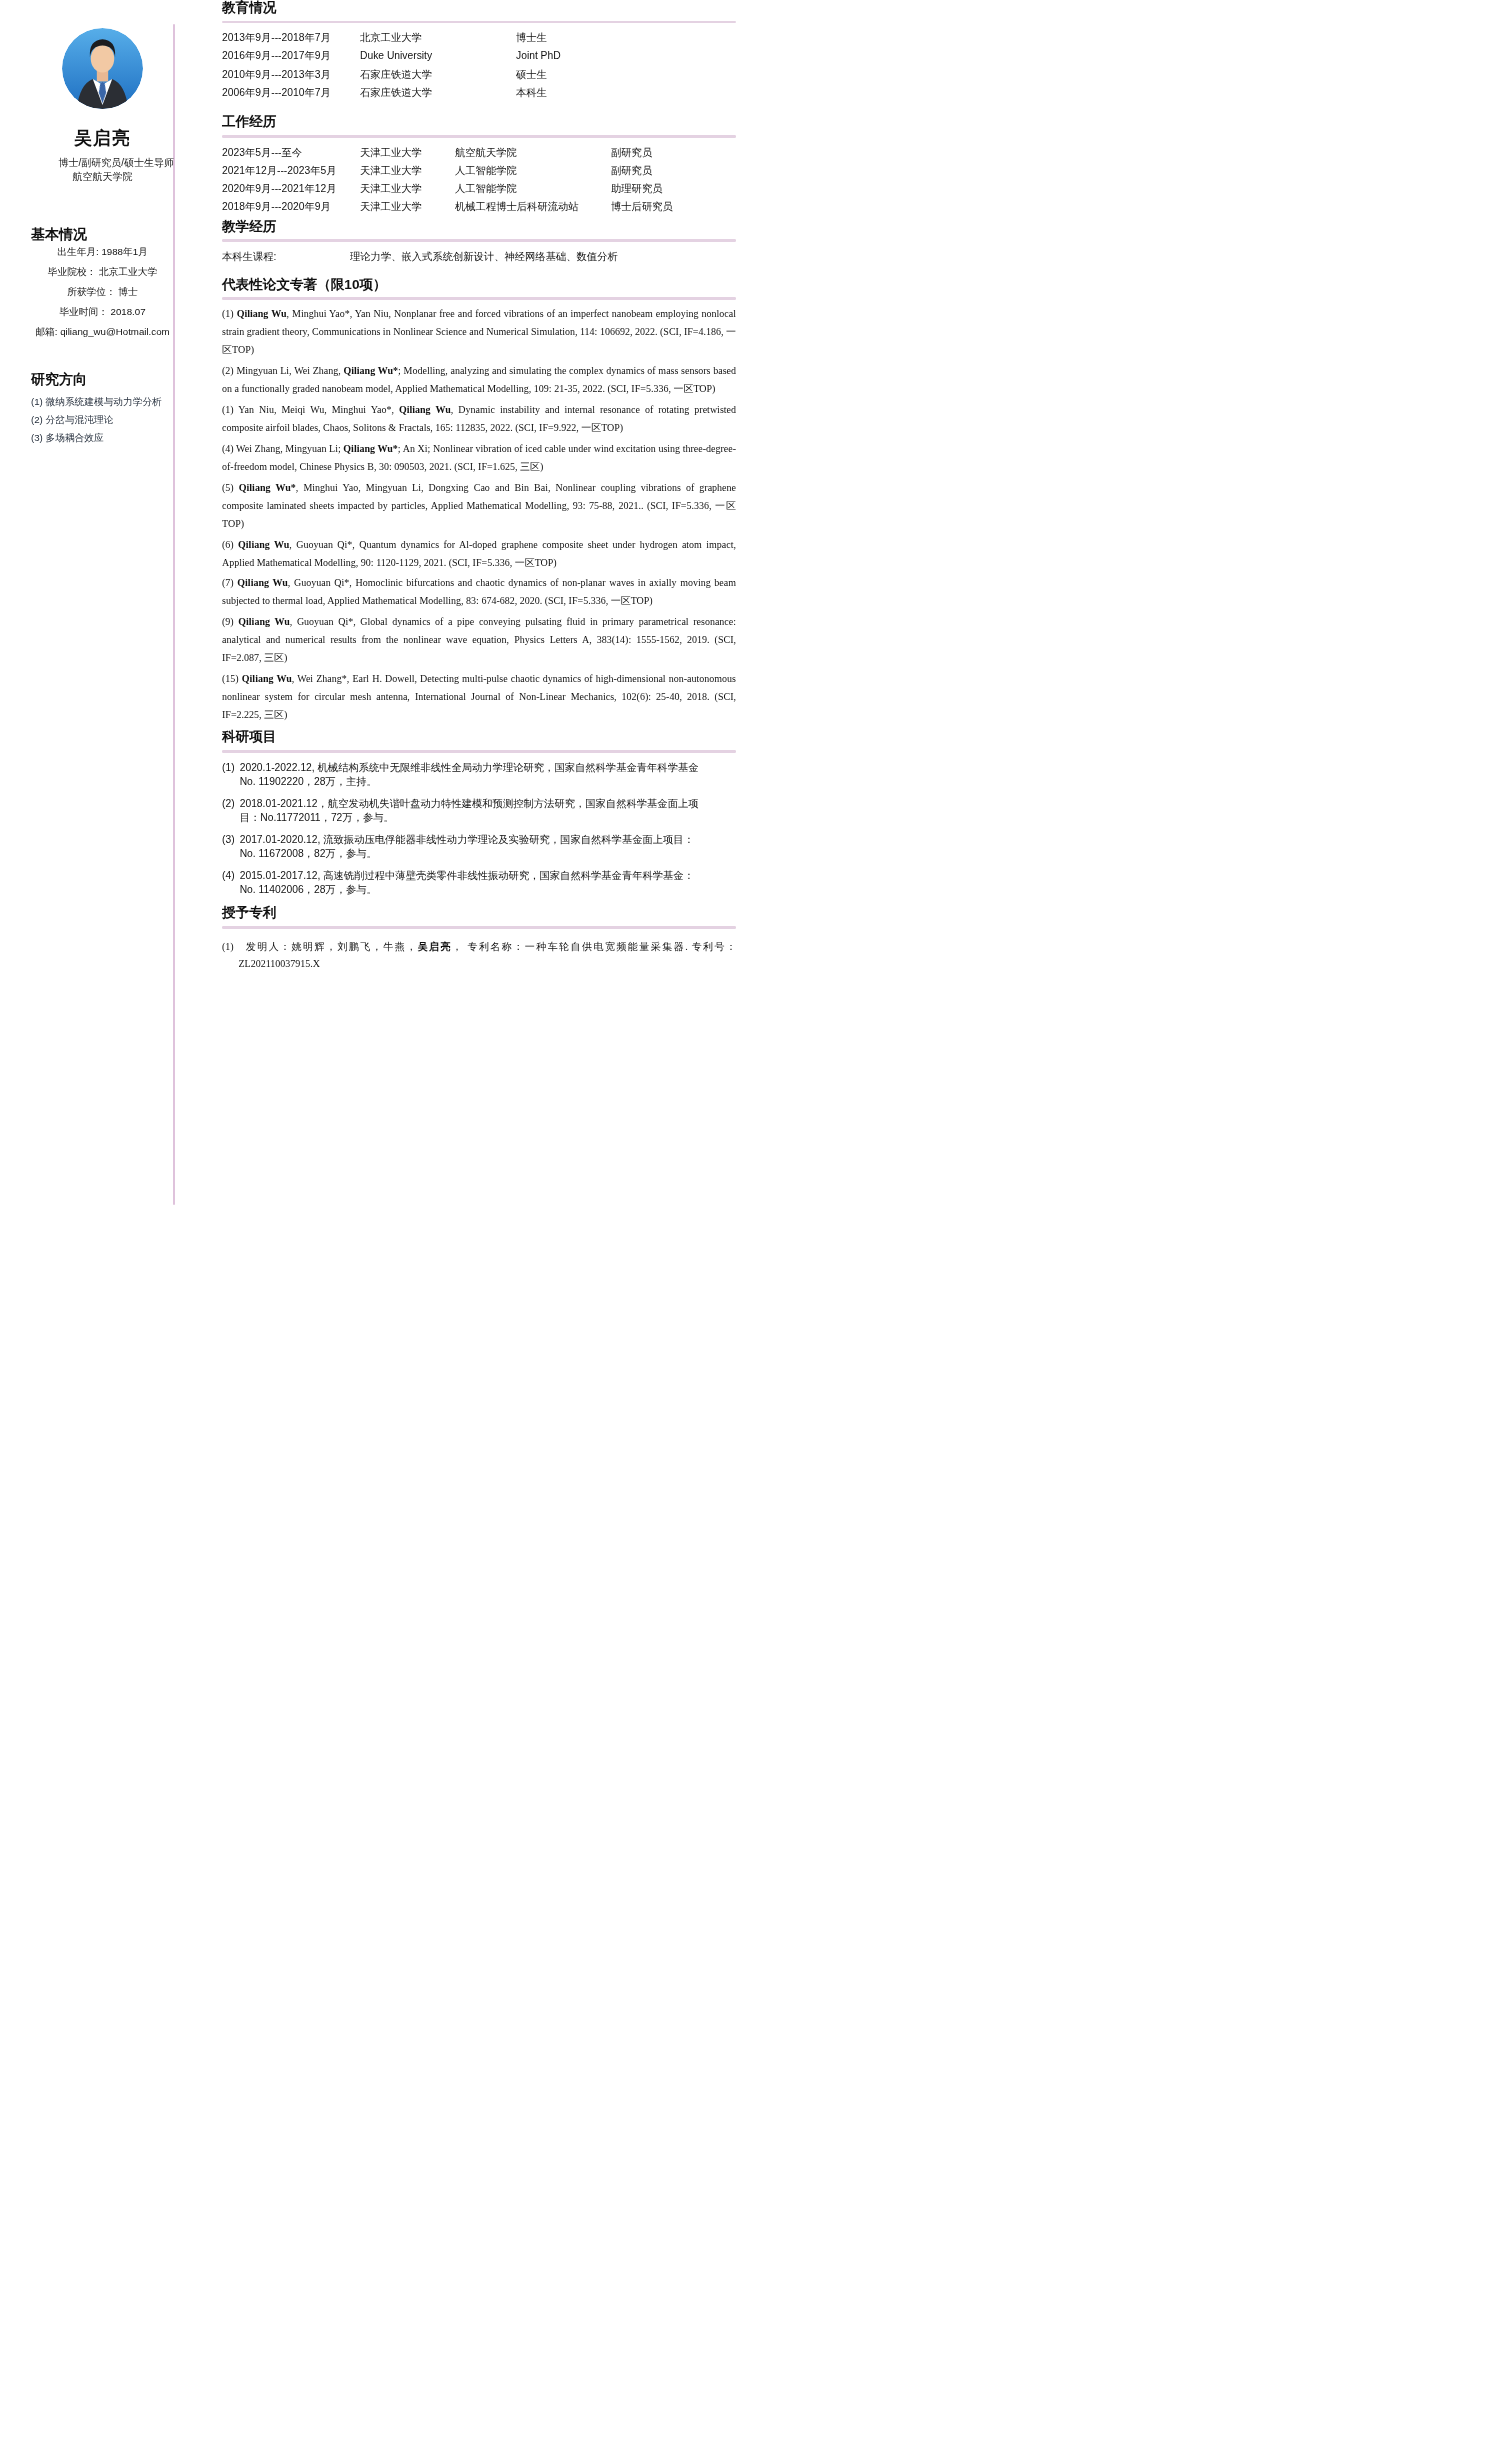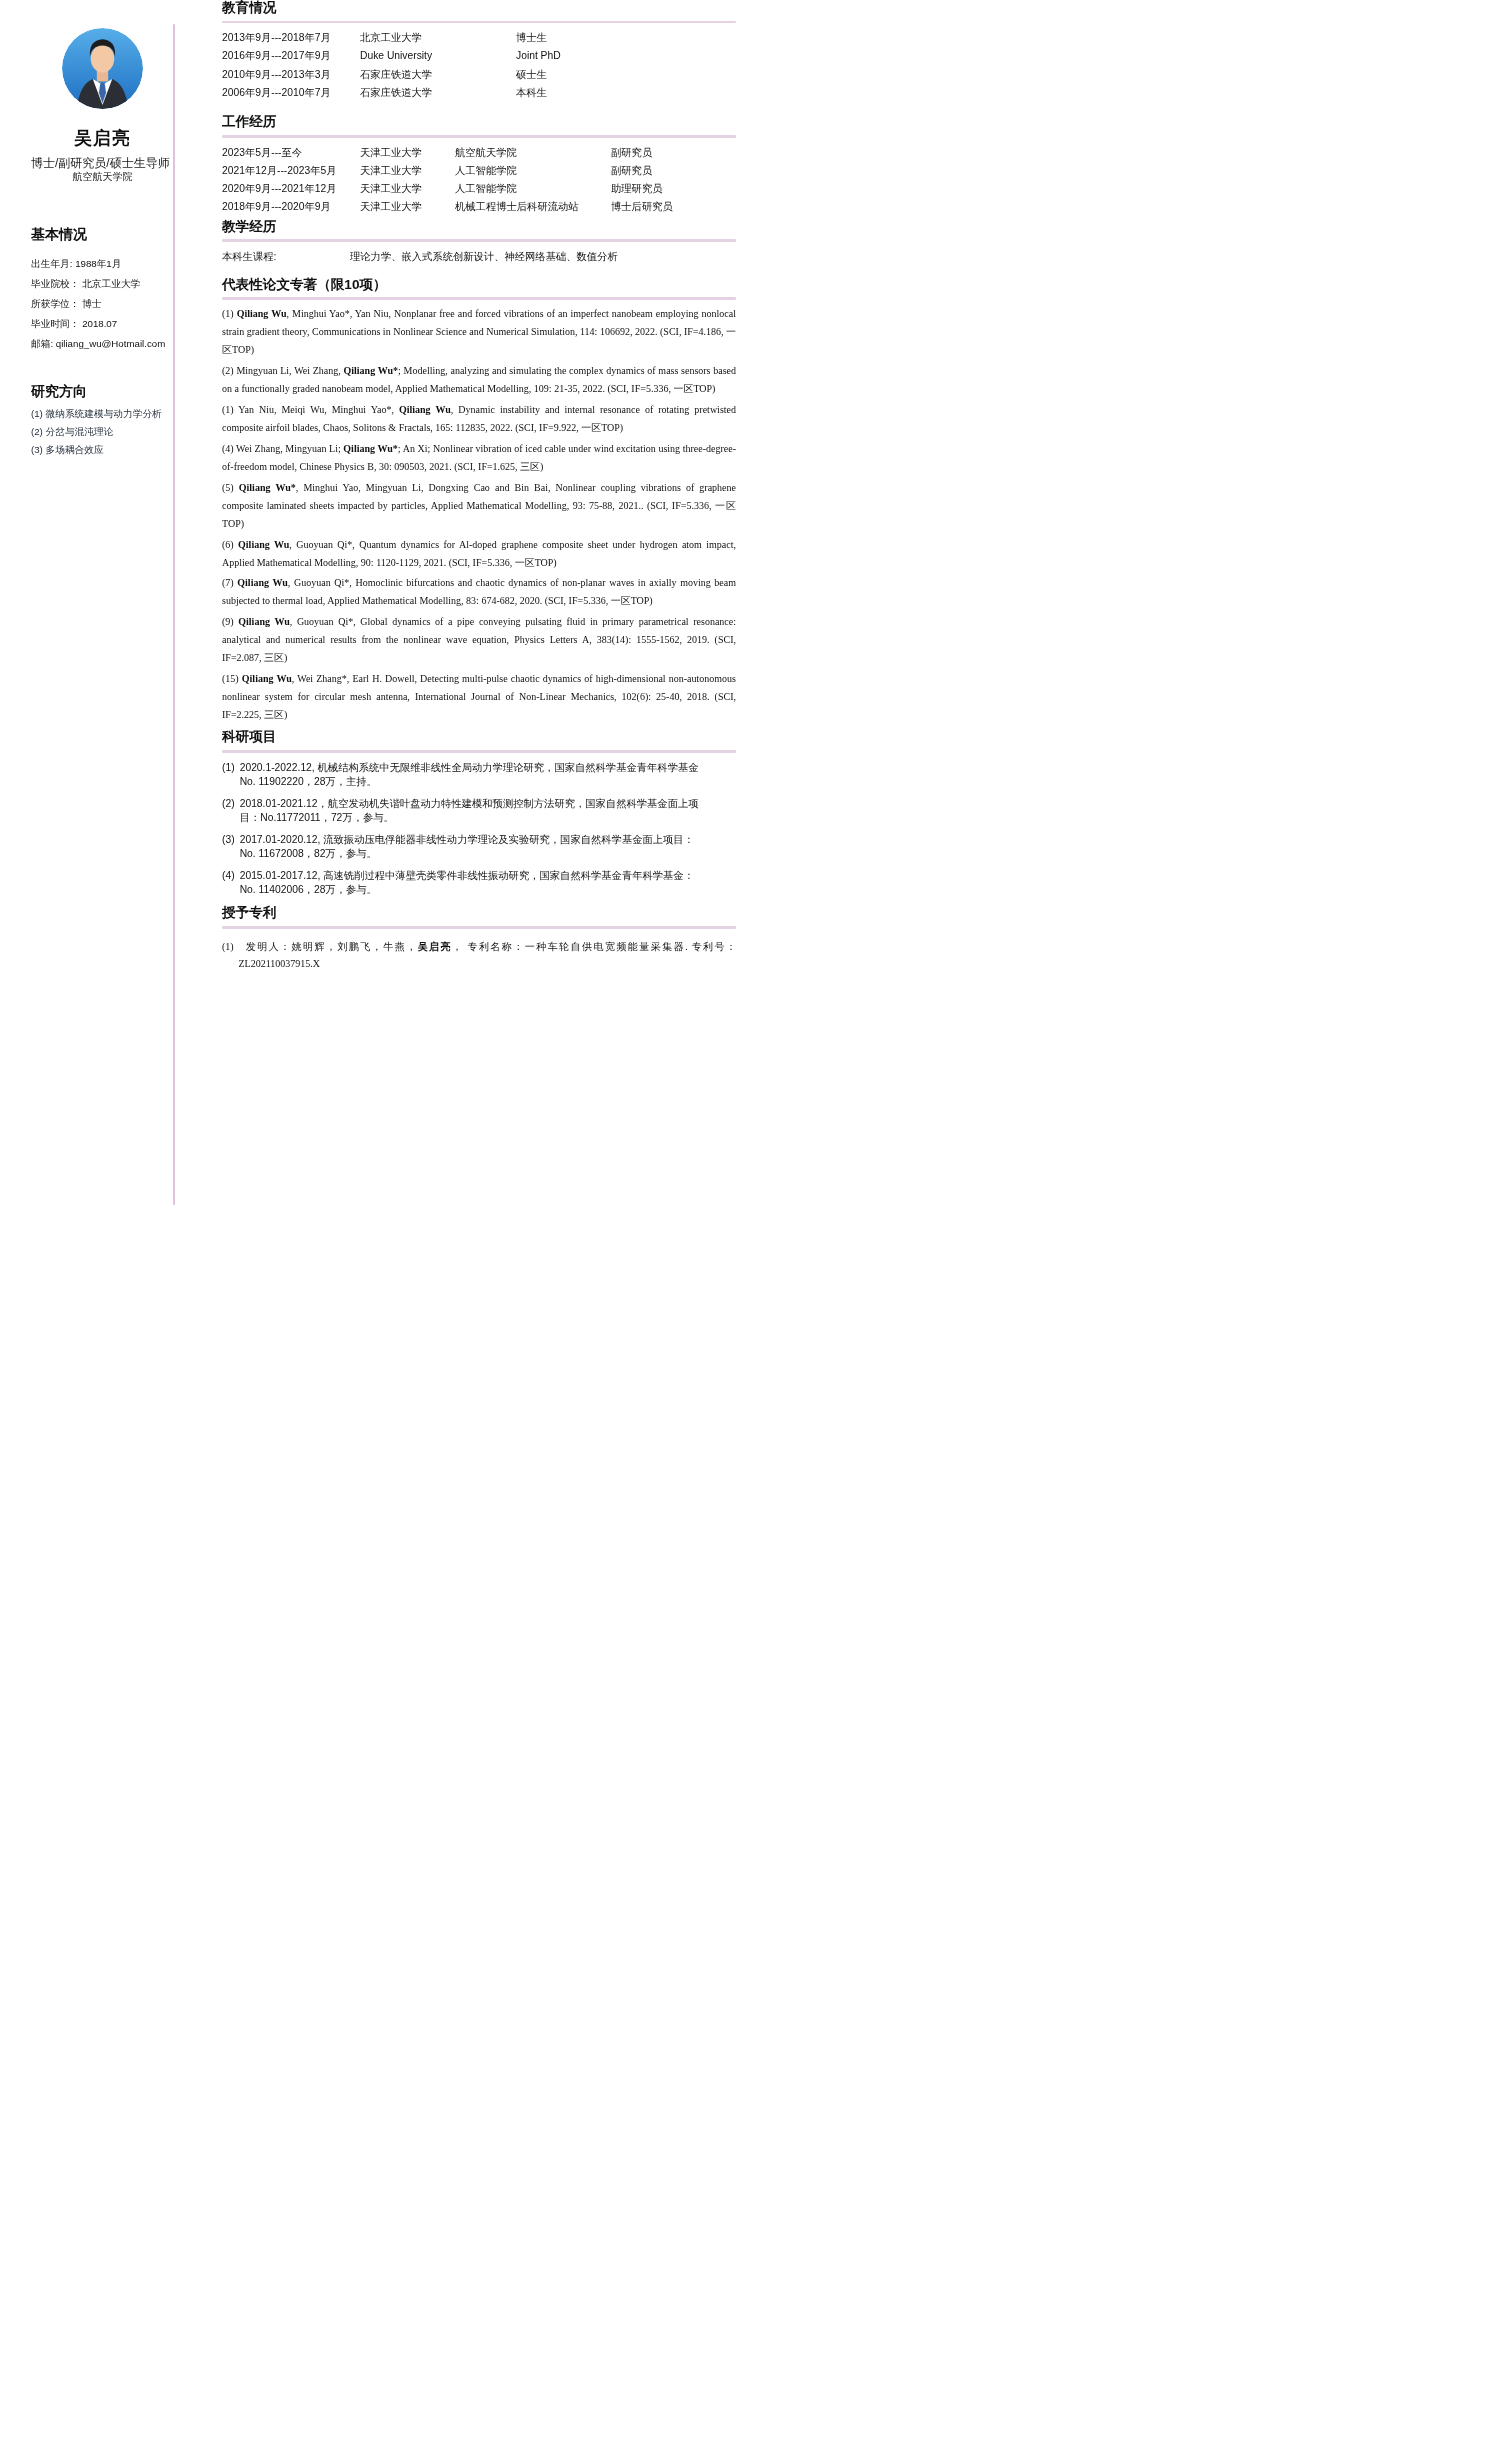--- a/index.html
+++ b/index.html
@@ -9,24 +9,24 @@
   .page { position:relative; width:754px; height:1225px; background:#fff; overflow:hidden; }
 
   .v-divider { position:absolute; left:173px; top:23.6px; width:2.4px; height:1181px;
                background:var(--divider); border-radius:1.8px; }
 
   
   .sidebar { position:absolute; left:31px; top:0; width:143px; }
   .photo-wrap { width:81px; height:81px; margin:28px auto 0; border-radius:50%; overflow:hidden; }
   .photo-wrap svg { display:block; width:100%; height:100%; }
   .profile-name { margin-top:16.5px; text-align:center; font-size:17.7px; font-weight:700; letter-spacing:1.2px; }
-  .profile-title { margin-top:6.5px; text-align:left; font-size:12px; line-height:14px; color:#222; }
+  .profile-title { margin-top:6.5px; text-align:right; font-size:10px; line-height:14px; color:#222; }
   .profile-dept  { text-align:center; font-size:10px; line-height:14px; color:#222; }
   .side-h { margin-top:42px; font-size:14px; font-weight:700; line-height:17.7px; }
-  .side-items { margin-top:14px; }
+  .side-items { margin-top:2px;text-align:center; }
   .side-item { font-size:9.7px; line-height:11.8px; margin-bottom:8.2px; white-space:nowrap; }
   .side-h2 { margin-top:34px; font-size:14px; font-weight:700; line-height:17.7px; }
   .side-items2 { margin-top:7px; }
   .side-item2 { font-size:9.7px; line-height:11.8px; margin-bottom:5.9px; color:#1f2937; white-space:nowrap; }
 
   
   .main { position:absolute; left:222px; top:0; width:514px; }
   .sec h2 { font-size:13.6px; font-weight:700; line-height:15.3px; margin:0 0 5.3px; }
   .bar { height:2.9px; background:var(--bar); border-radius:1.2px; margin:0 0 7.7px; }
   #sec-edu { }

